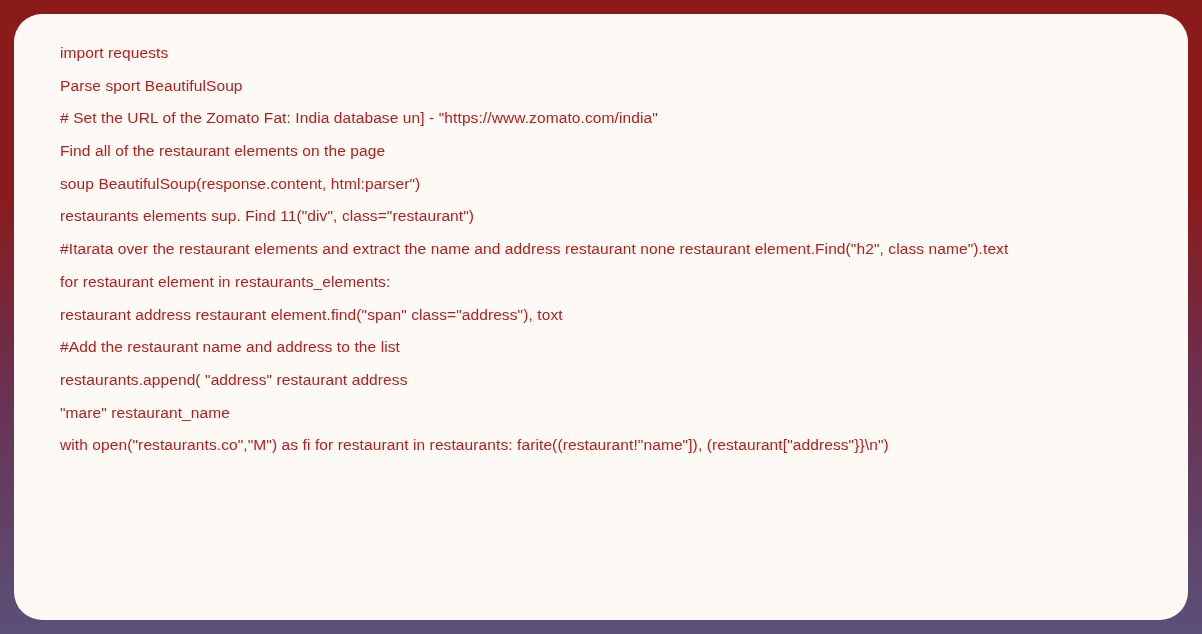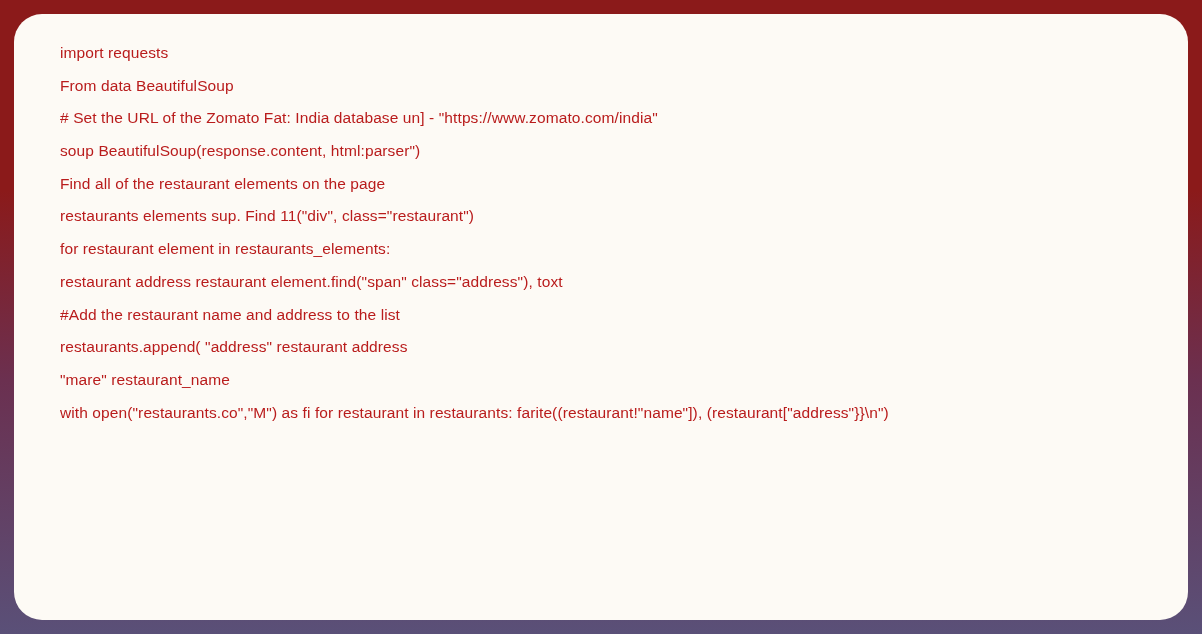--- a/index.html
+++ b/index.html
@@ -30,24 +30,25 @@
       font-weight: 500;
       white-space: nowrap;
       letter-spacing: 0.1px;
     }
   </style>
 </head>
 <body>
 
 <div class="card">
   <div class="code-line">import requests</div>
-  <div class="code-line">From data BeautifulSoup</div>
+  <div class="code-line">Parse sport BeautifulSoup</div>
   <div class="code-line"># Set the URL of the Zomato Fat: India database un] - "https://www.zomato.com/india"</div>
+  <div class="code-line">Find all of the restaurant elements on the page</div>
   <div class="code-line">soup BeautifulSoup(response.content, html:parser")</div>
-  <div class="code-line">Find all of the restaurant elements on the page</div>
   <div class="code-line">restaurants elements sup. Find 11("div", class="restaurant")</div>
+  <div class="code-line">#Itarata over the restaurant elements and extract the name and address restaurant none restaurant element.Find("h2", class name").text</div>
   <div class="code-line">for restaurant element in restaurants_elements:</div>
   <div class="code-line">restaurant address restaurant element.find("span" class="address"), toxt</div>
   <div class="code-line">#Add the restaurant name and address to the list</div>
   <div class="code-line">restaurants.append( "address" restaurant address</div>
   <div class="code-line">"mare" restaurant_name</div>
   <div class="code-line">with open("restaurants.co","M") as fi for restaurant in restaurants: farite((restaurant!"name"]), (restaurant["address"}}\n")</div>
 </div>
 
 </body></html>

